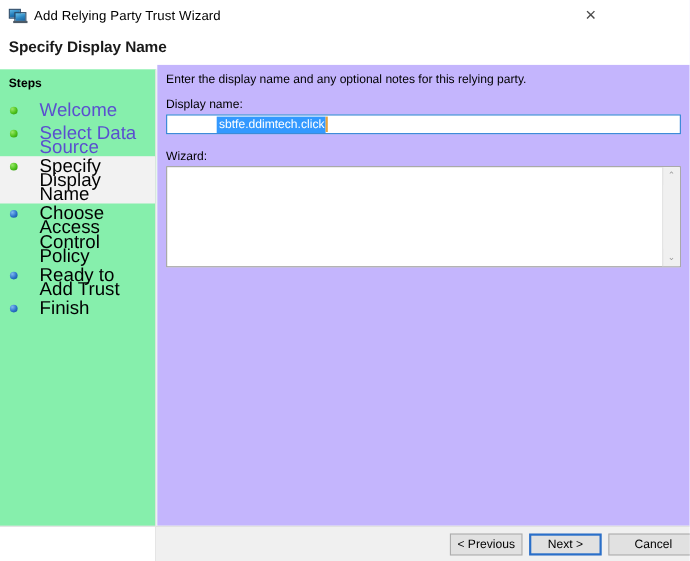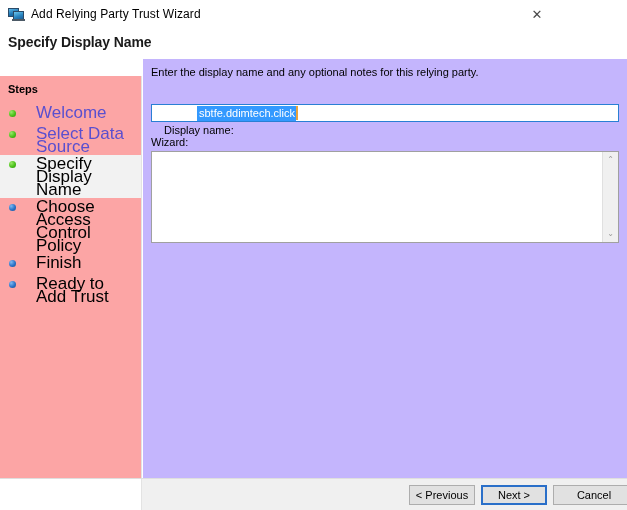--- a/index.html
+++ b/index.html
@@ -96,24 +96,24 @@
 
   
   .body-area {
     position: absolute;
     left: 0; top: 59px;
     width: 627px;
     height: 419px;
   }
   .sidebar {
     position: absolute;
-    left: 0; top: 17px;
+    left: 0; top: 4px;
     width: 142px;
     height: 419px;
-    background: #fca5a5;
+    background: #86efac;
     border-right: 1px solid #e3e3e3;
     box-sizing: border-box;
   }
   .steps-title {
     position: absolute;
     left: 8px; top: 7px;
     font-size: 11px;
     font-weight: bold;
     color: #000000;
   }
@@ -169,21 +169,21 @@
     position: absolute;
     left: 8px; top: 7px;
     font-size: 11px;
     color: #000000;
   }
   .field-label {
     position: absolute;
     font-size: 11px;
     color: #000000;
   }
-  .lbl-display { left: 21px; top: 30px; margin-top: 35px; }
+  .lbl-display { left: 8px; top: 30px; }
   .lbl-notes   { left: 8px; top: 77px; }
 
   .display-input {
     position: absolute;
     left: 8px; top: 45px;
     width: 468px;
     height: 18px;
     background: #ffffff;
     border: 1px solid #2a7fd4;
     box-sizing: border-box;
@@ -333,26 +333,26 @@
           <span class="step-label">Specify Display Name</span>
         </div>
 
         <div class="step-item">
           <span class="step-bullet pending"></span>
           <span class="step-label">Choose Access Control Policy</span>
         </div>
 
         <div class="step-item">
           <span class="step-bullet pending"></span>
+          <span class="step-label">Ready to Add Trust</span>
+        </div>
+
+        <div class="step-item">
+          <span class="step-bullet pending"></span>
           <span class="step-label">Finish</span>
-        </div>
-
-        <div class="step-item">
-          <span class="step-bullet pending"></span>
-          <span class="step-label">Ready to Add Trust</span>
         </div>
 
       </div>
     </div>
 
     <div class="content">
 
       <div class="intro-text">Enter the display name and any optional notes for this relying party.</div>
 
       <div class="field-label lbl-display">Display name:</div>

